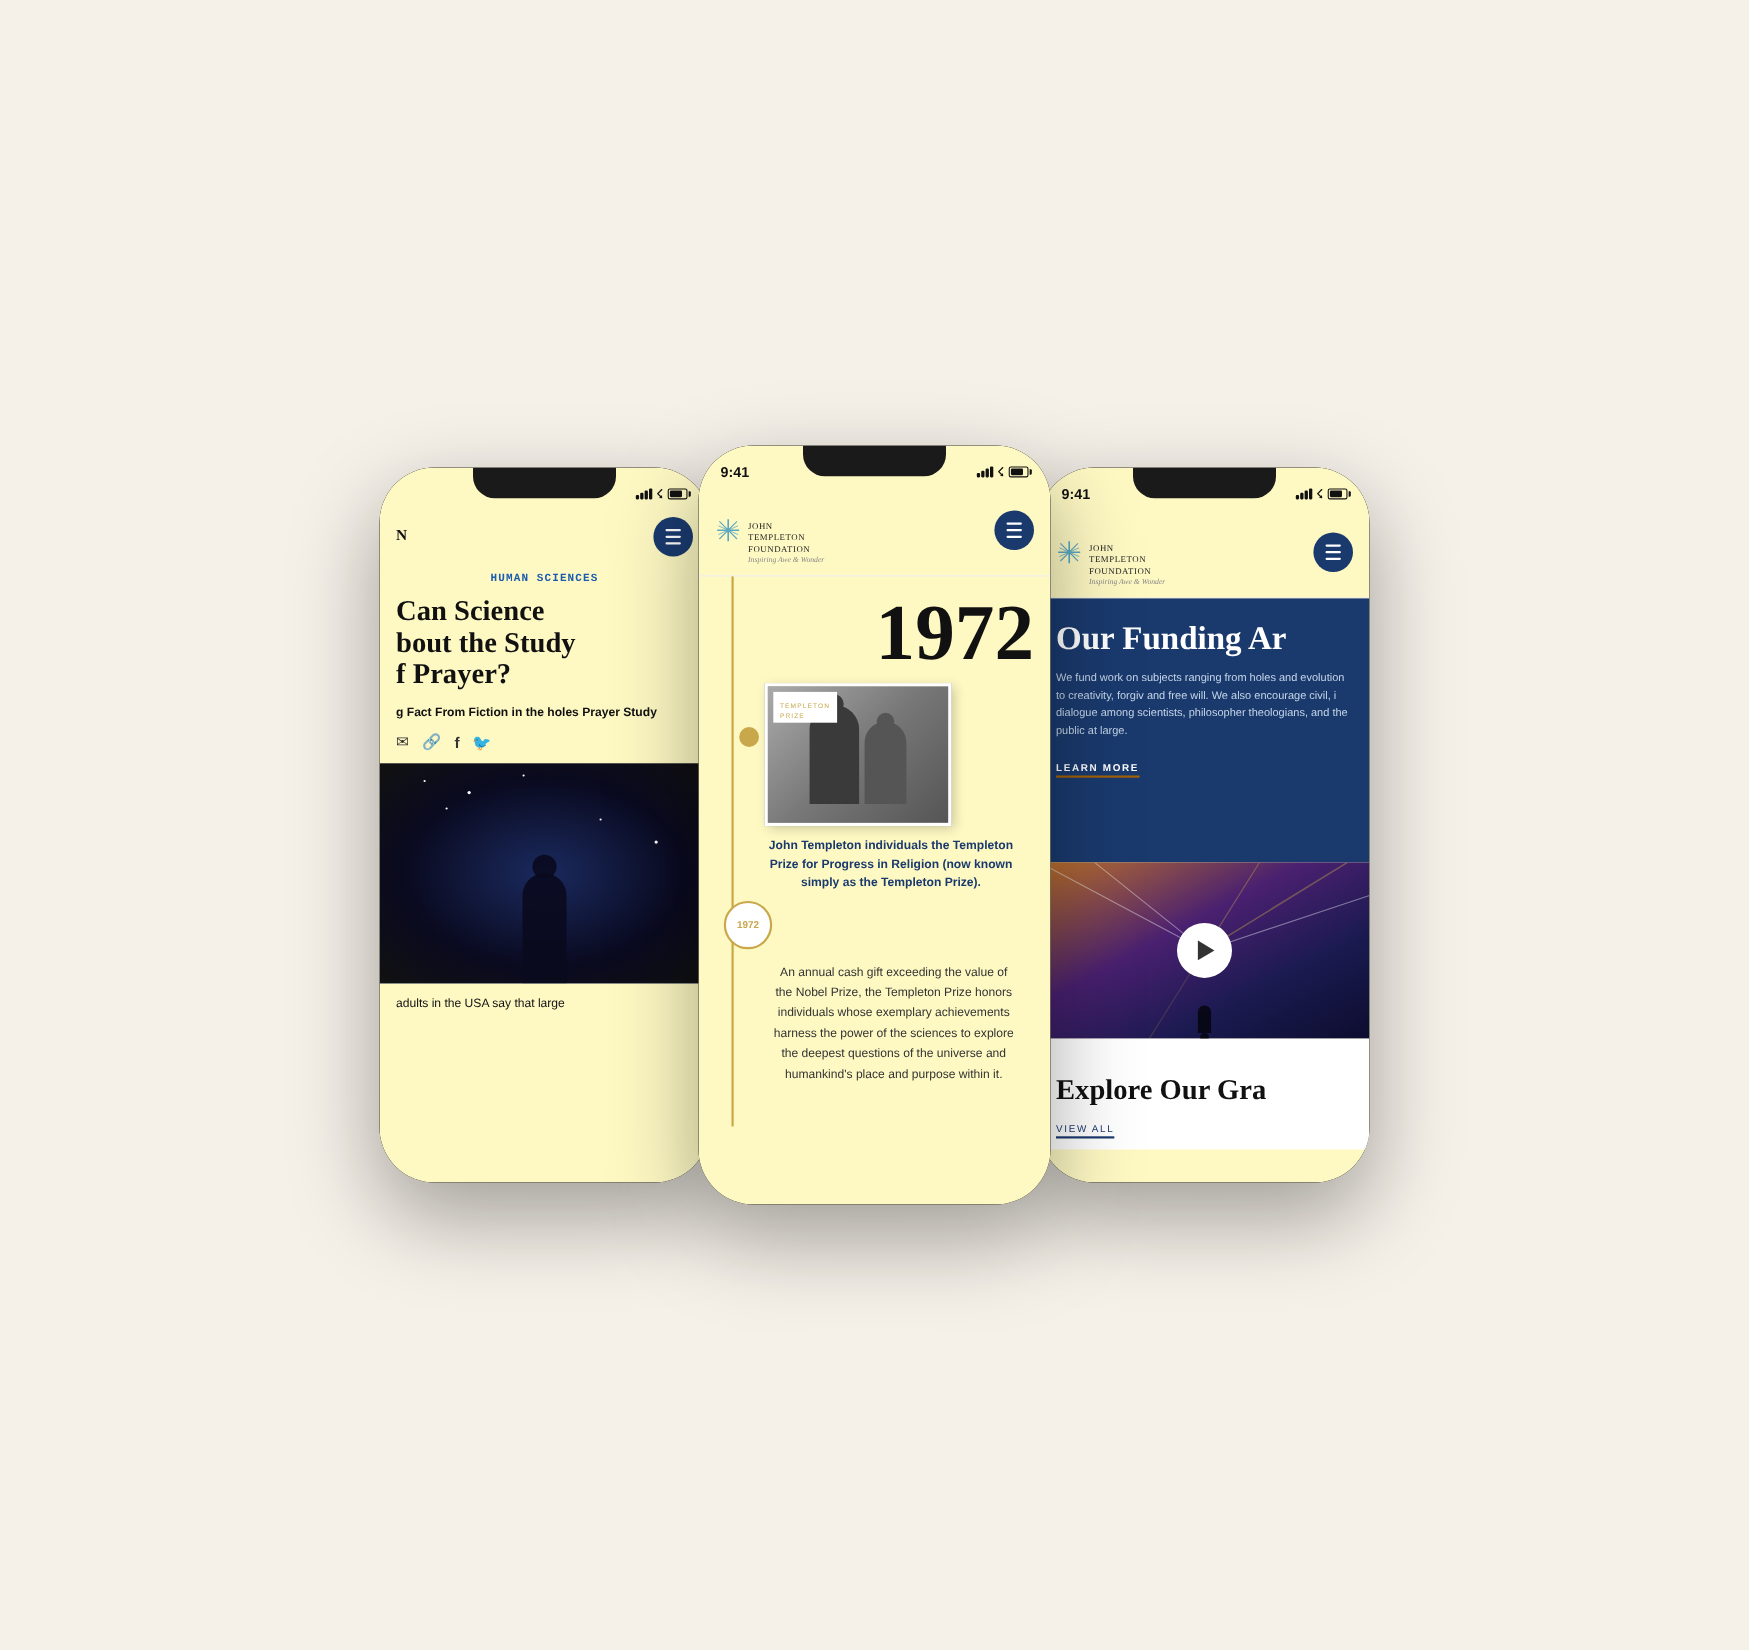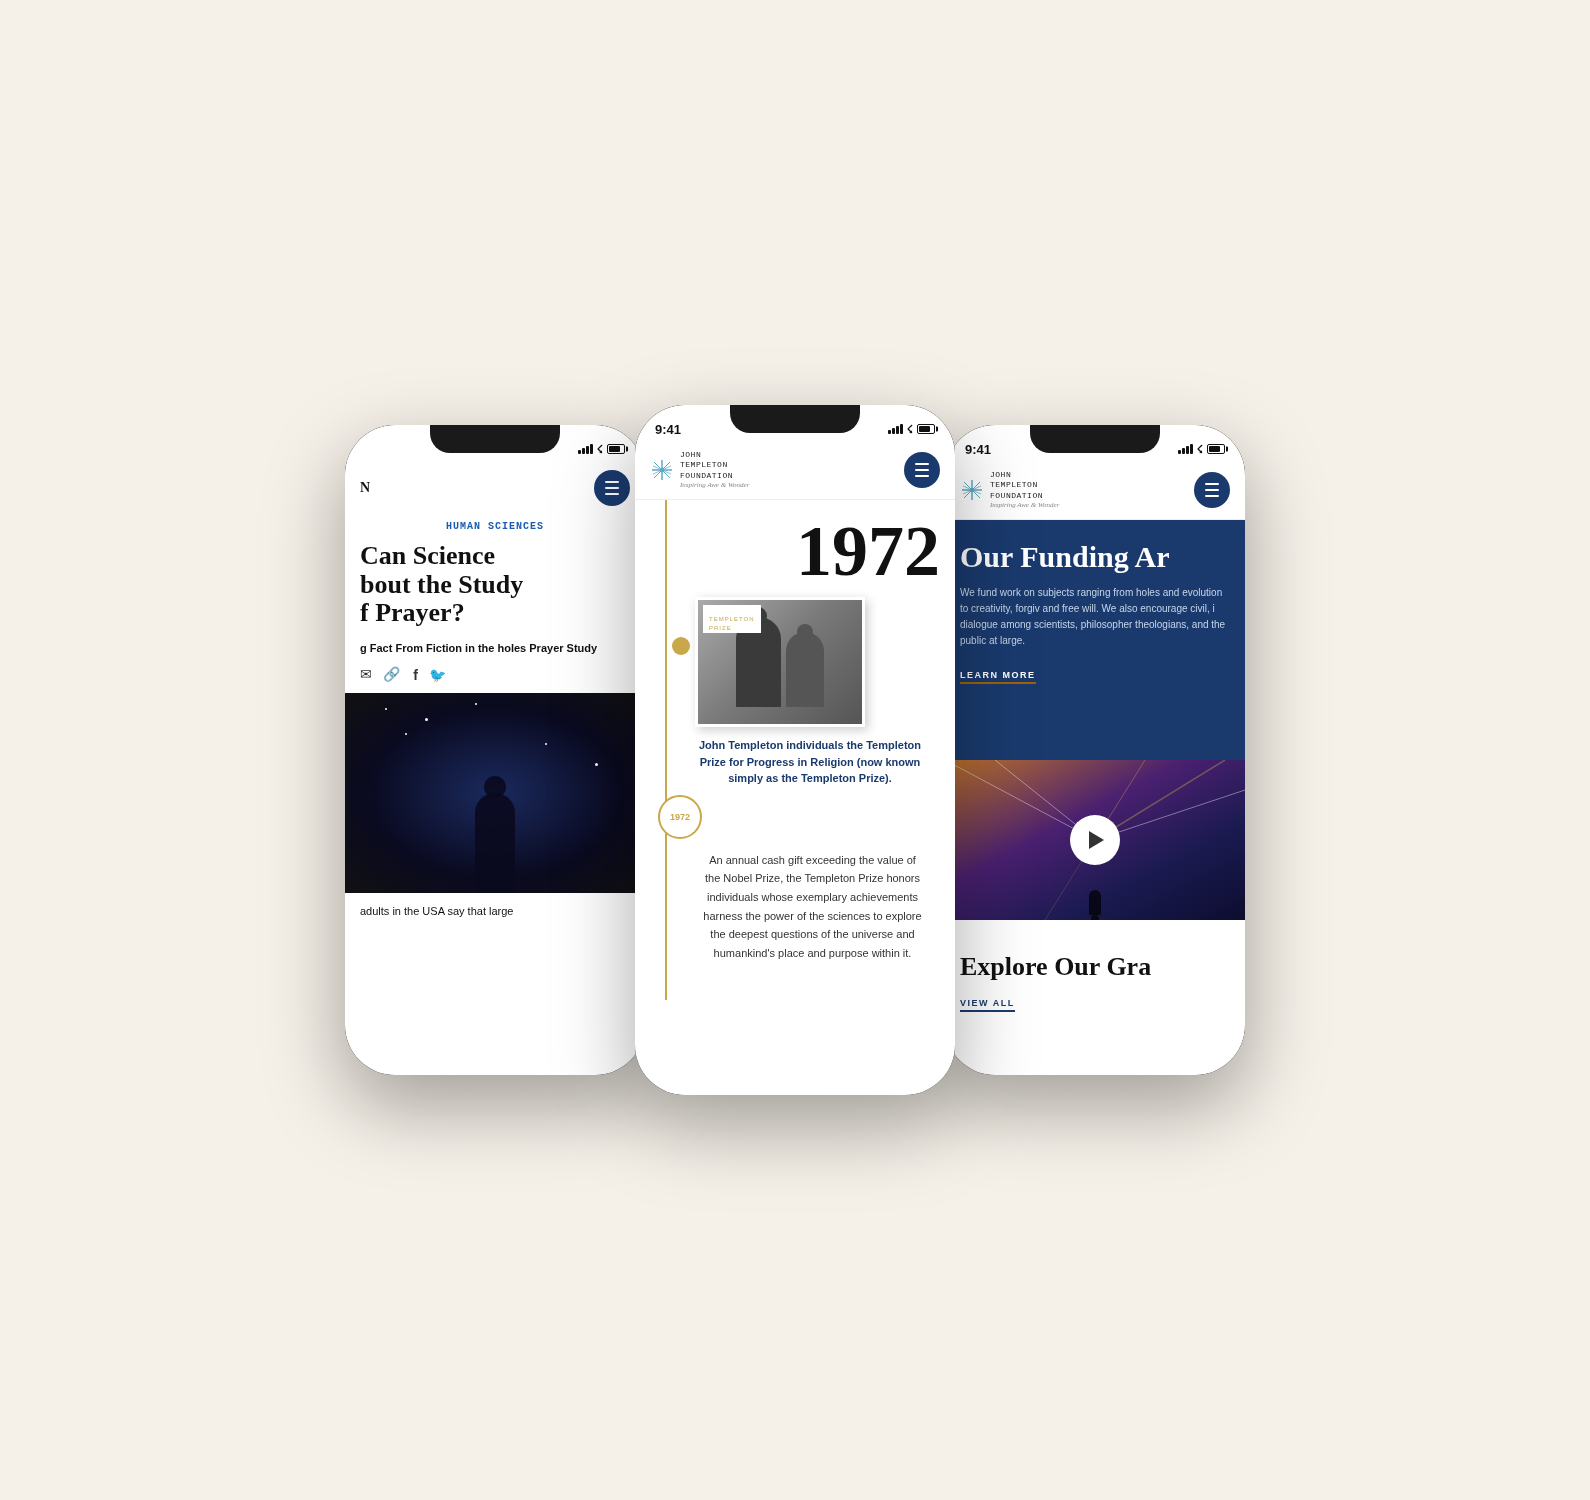--- a/index.html
+++ b/index.html
@@ -50,21 +50,21 @@
       z-index: 1;
       transform: translateX(-40px);
     }
 
     
     .phone-screen {
       position: absolute;
       top: 0; left: 0; right: 0; bottom: 0;
       border-radius: 20px;
       overflow: hidden;
-      background: #ffffff;
+      background: #fef9c3;
     }
 
     
     .notch {
       position: absolute;
       top: 0;
       left: 50%;
       transform: translateX(-50%);
       width: 130px;
       height: 28px;
@@ -215,24 +215,25 @@
     }
 
     .jtf-logo {
       display: flex;
       align-items: center;
       gap: 6px;
     }
 
     .jtf-logo-text {
       font-size: 8px;
-      font-family: Liberation Mono, monospace;
+      font-family: Liberation Serif, serif;
       color: #222;
       line-height: 1.3;
       letter-spacing: 0.5px;
+      margin-top: 24px;
     }
 
     .jtf-logo-subtitle {
       font-size: 7px;
       color: #888;
       font-style: italic;
       font-family: serif;
     }
 
     .timeline-section {
@@ -407,21 +408,21 @@
       font-size: 26px;
       font-weight: 900;
       color: #111;
       font-family: Georgia, serif;
       margin-bottom: 10px;
     }
 
     .view-all-btn {
       font-size: 9px;
       font-family: sans-serif;
-      font-weight: 700;
+      font-weight: 400;
       color: #1a3a6e;
       letter-spacing: 1.5px;
       text-transform: uppercase;
       border-bottom: 2px solid #1a3a6e;
       display: inline-block;
       padding-bottom: 2px;
     }
 
     
     .star-logo {

